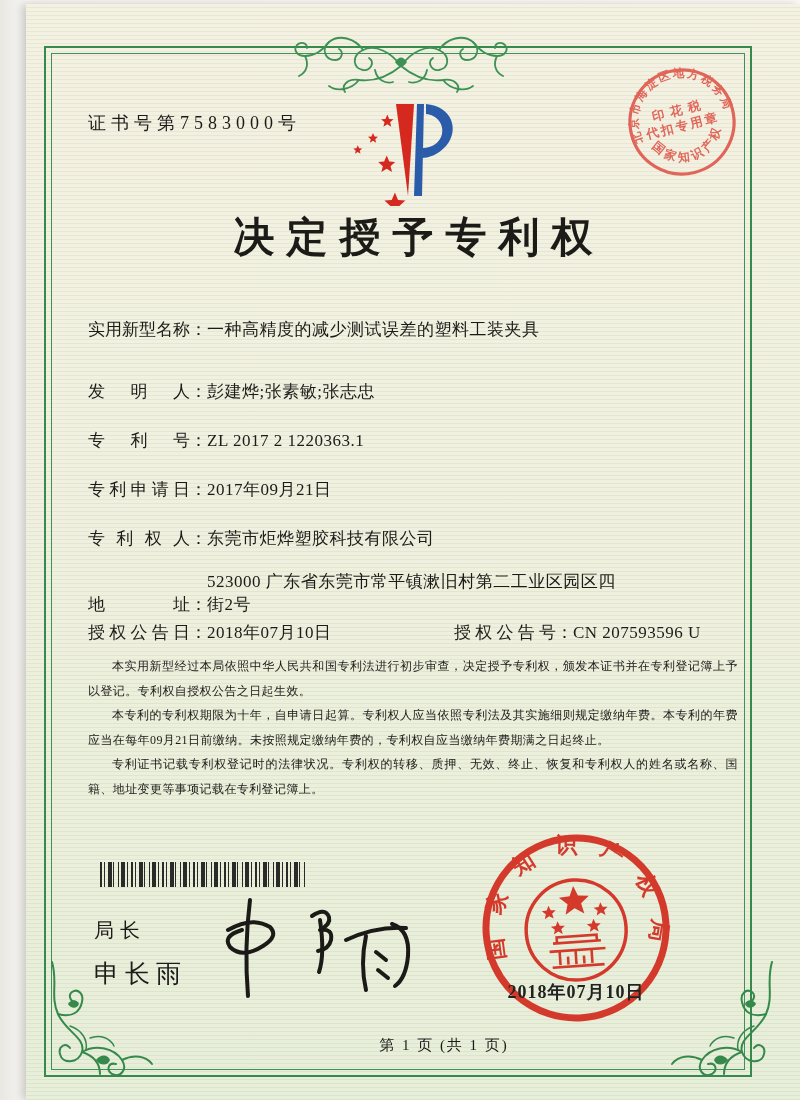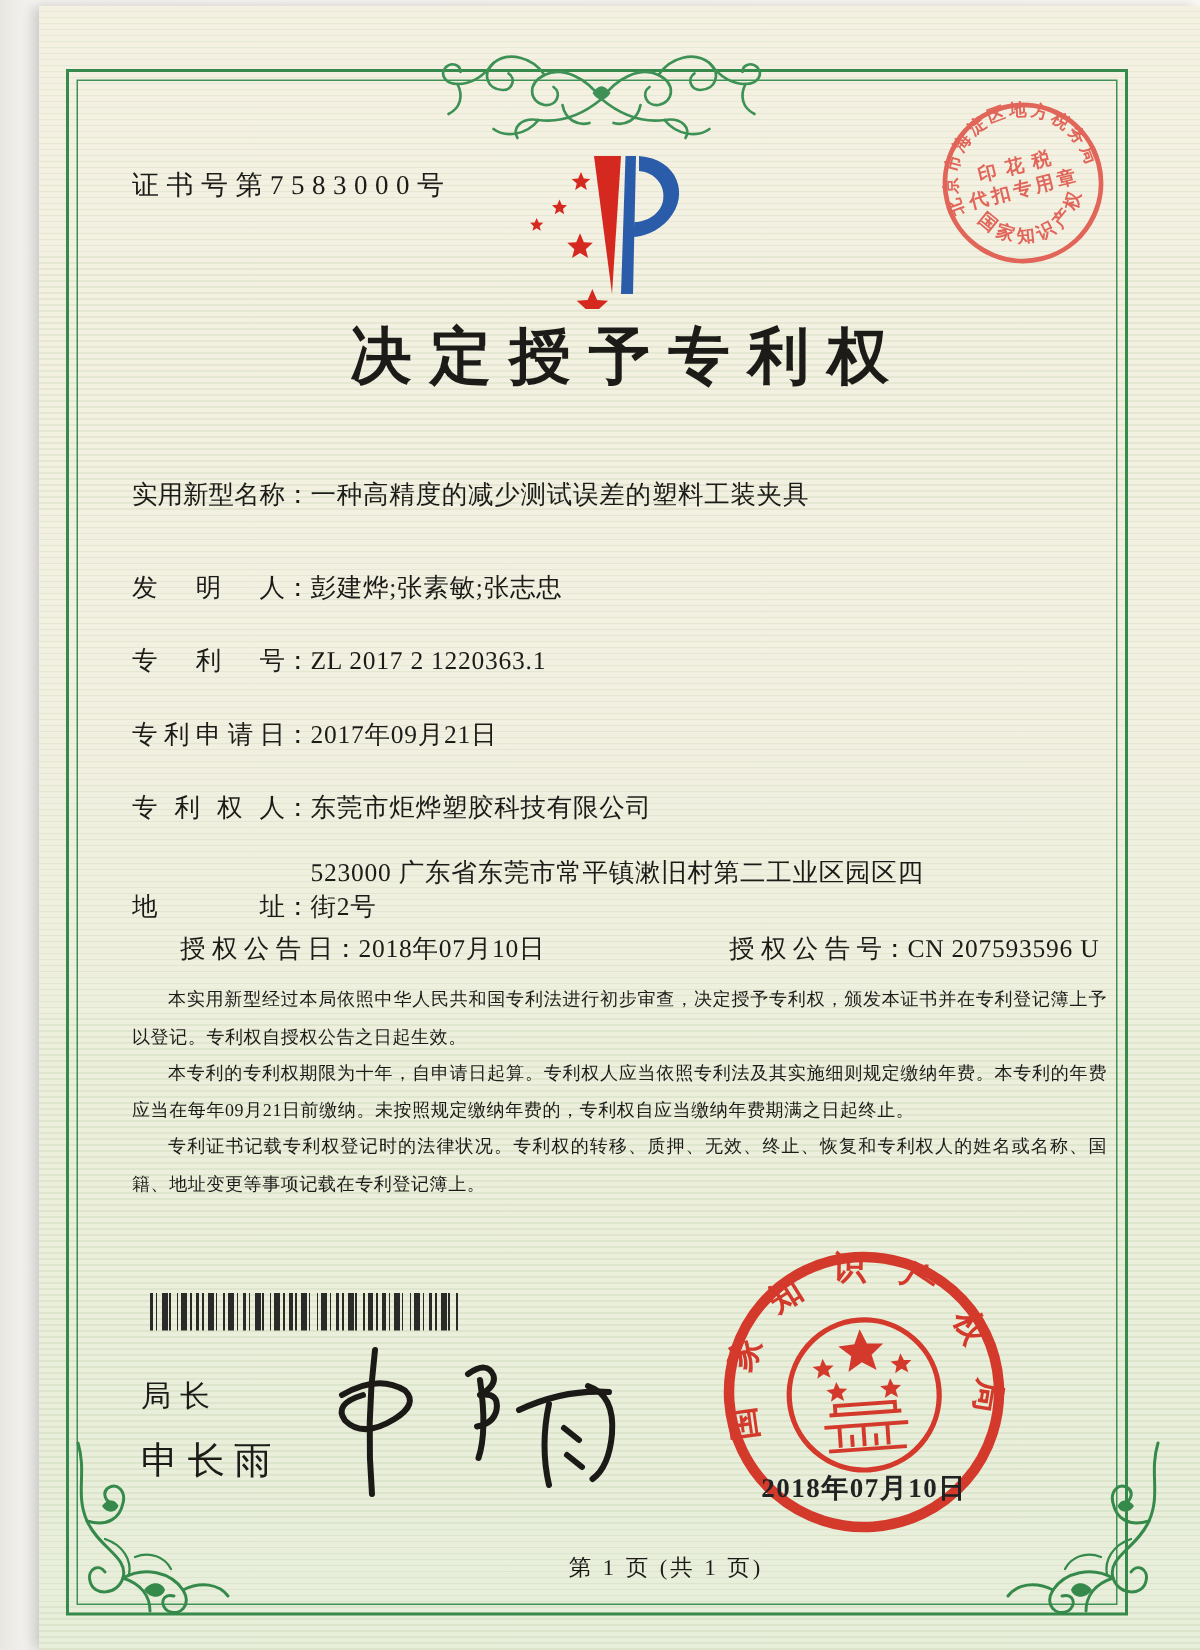--- a/index.html
+++ b/index.html
@@ -23,21 +23,21 @@
     position:absolute;left:0;top:206px;width:100%;text-align:center;margin:0;
     font-size:41px;font-weight:bold;letter-spacing:12px;text-indent:12px;
   }
   .rows{position:absolute;left:62px;right:64px;top:0;height:0;font-size:17px;}
   .row{position:absolute;left:0;right:0;display:flex;align-items:flex-end;line-height:23px;}
   .lbl{display:inline-block;width:102px;text-align:justify;text-align-last:justify;flex:0 0 102px;}
   .colon{flex:0 0 16px;}
   .val{flex:1;letter-spacing:.5px;}
   .row-split{display:flex;}
   .pair{display:flex;}
-  .pair-left{width:366px;flex:0 0 366px;margin-left:32px;}
+  .pair-left{width:366px;flex:0 0 366px;}
   .lbl5{display:inline-block;width:102px;text-align:justify;text-align-last:justify;flex:0 0 102px;}
   .paras{position:absolute;left:62px;right:62px;top:650px;font-size:12px;line-height:24.6px;text-align:justify;letter-spacing:.4px;}
   .paras p{margin:0;text-indent:2em;}
   .barcode{
     position:absolute;left:74px;top:858px;width:206px;height:25px;
     background:repeating-linear-gradient(90deg,
       #2a2a28 0 2px,transparent 2px 4px,#2a2a28 4px 5px,transparent 5px 8px,
       #2a2a28 8px 12px,transparent 12px 13px,#2a2a28 13px 14px,transparent 14px 18px,
       #2a2a28 18px 19px,transparent 19px 21px,#2a2a28 21px 25px,transparent 25px 27px,
       #2a2a28 27px 28px,transparent 28px 31px);

